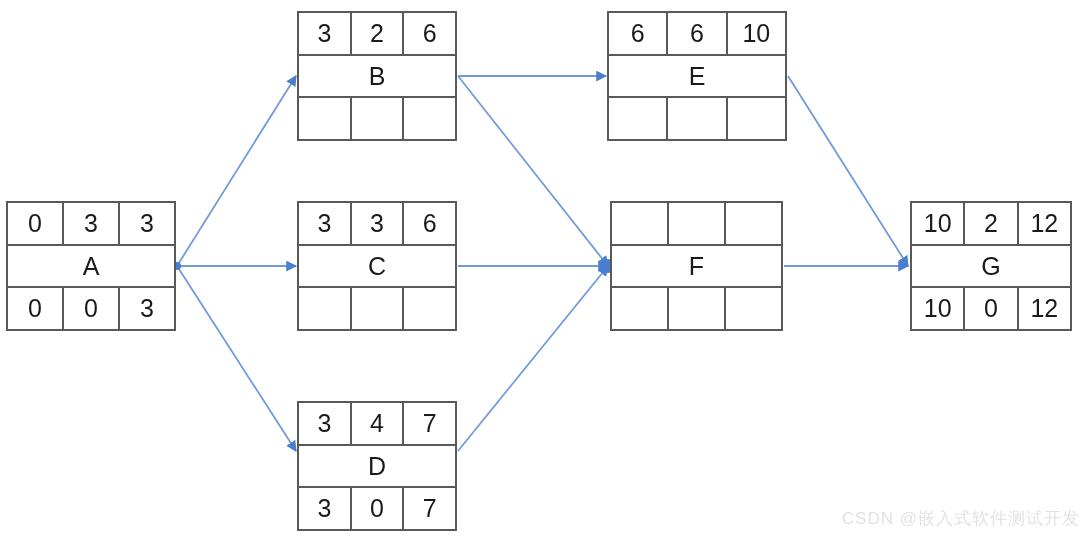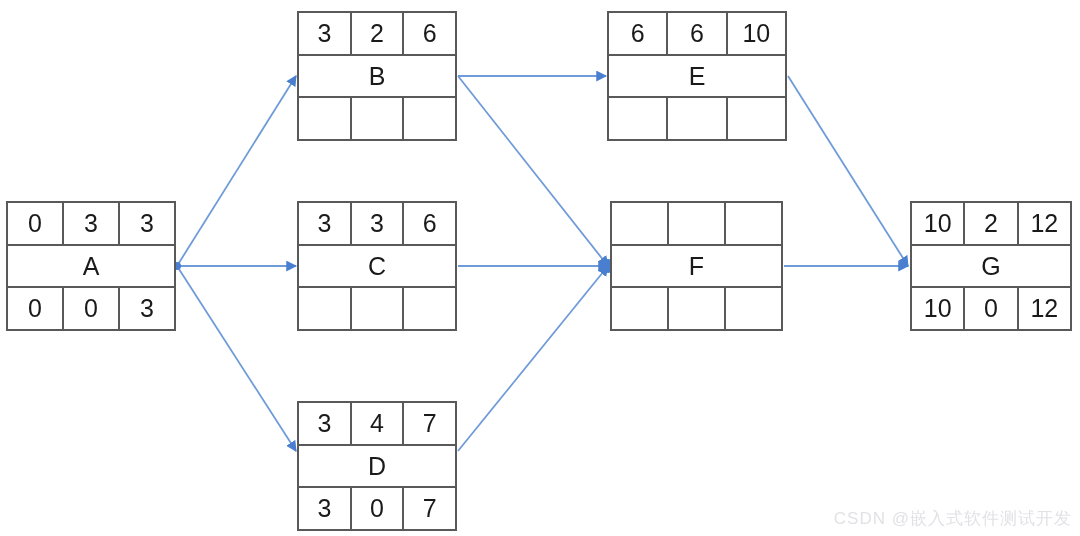--- a/index.html
+++ b/index.html
@@ -60,21 +60,21 @@
     flex: 1 1 0;
     display: flex;
     align-items: center;
     justify-content: center;
     font-size: 25px;
     color: #1a1a1a;
     line-height: 1;
   }
   .watermark {
     position: absolute;
-    right: 8px;
+    right: 0;
     bottom: 6px;
     font-size: 17px;
     color: #e2e2e6;
     letter-spacing: 1px;
     white-space: nowrap;
     z-index: 3;
   }
 </style>
 </head>
 <body>

